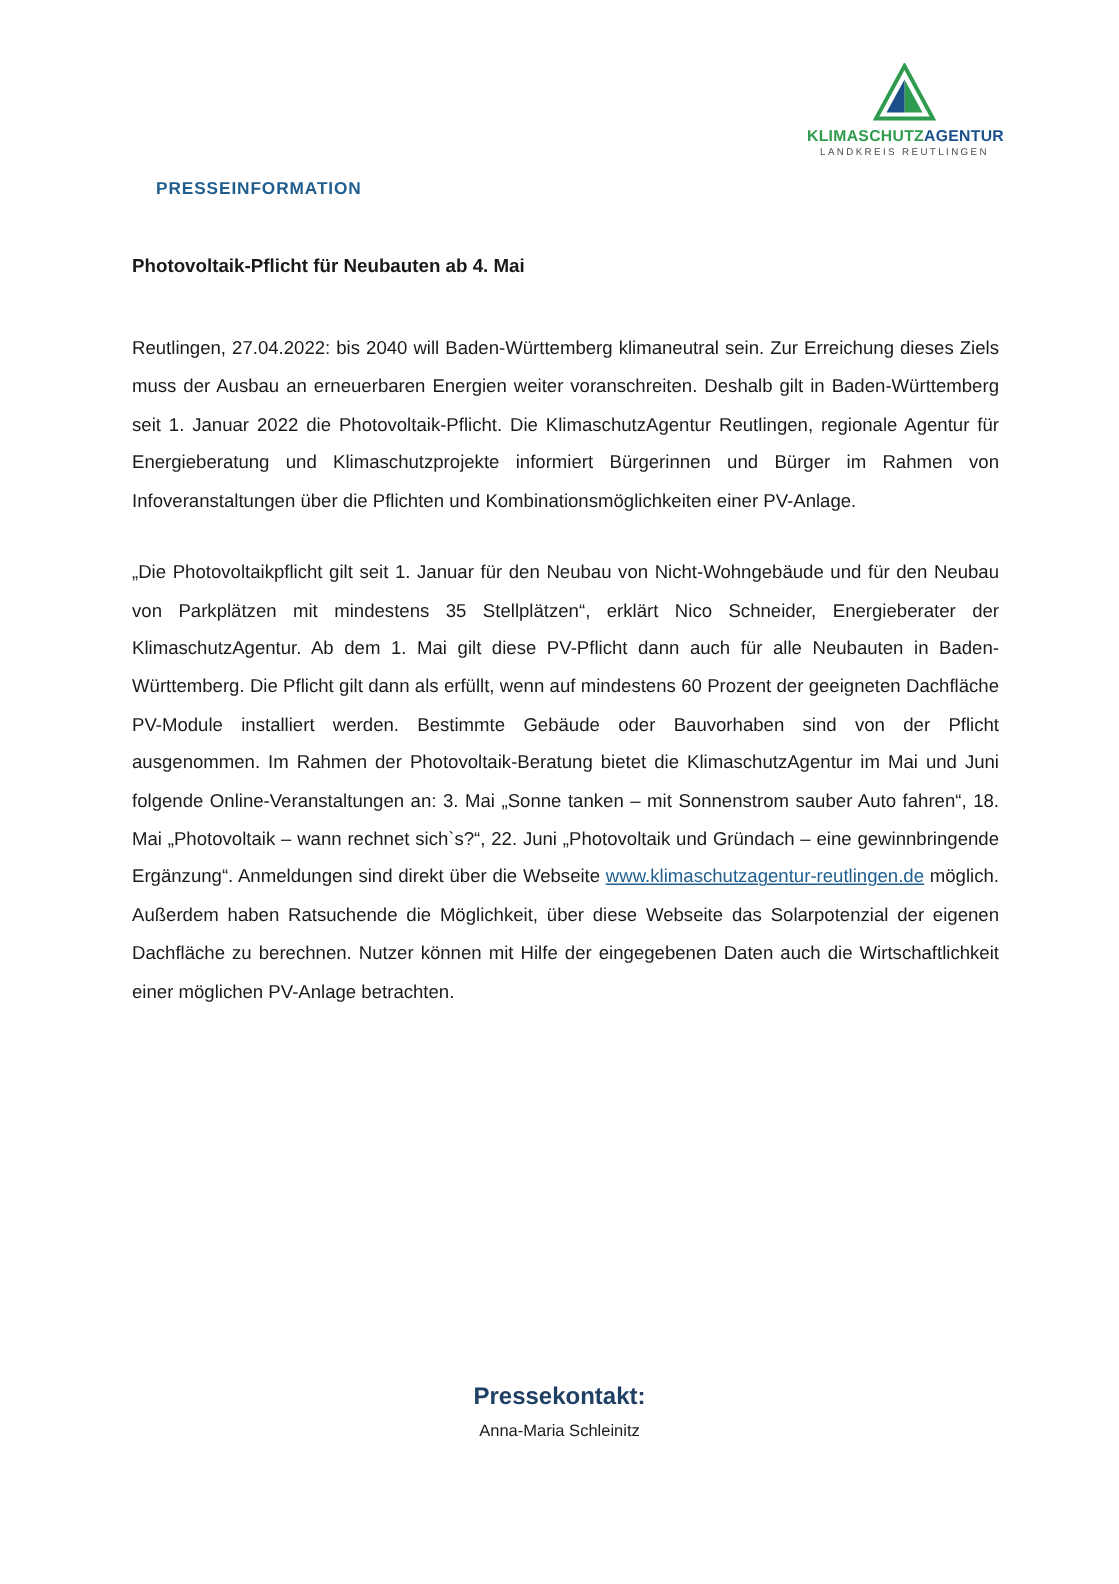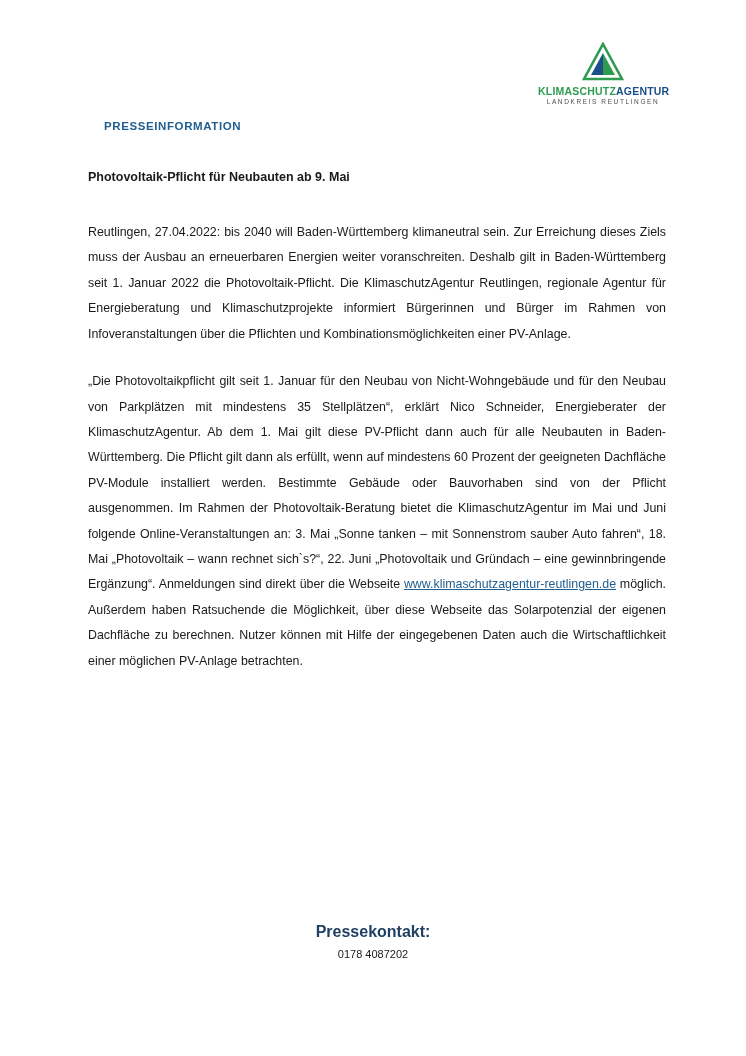--- a/index.html
+++ b/index.html
@@ -135,25 +135,25 @@
       <polygon points="21,11 9,33 21,33" fill="#1b4f8a"></polygon>
     </svg>
     <div class="logo-title">
       <span class="klima">KLIMASCHUTZ</span><span class="agentur">AGENTUR</span>
     </div>
     <div class="logo-sub">LANDKREIS REUTLINGEN</div>
   </div>
 
   <div class="content">
     <div class="kicker">PRESSEINFORMATION</div>
-    <div class="headline">Photovoltaik-Pflicht für Neubauten ab 9. Mai</div>
+    <div class="headline">Photovoltaik-Pflicht für Neubauten ab 4. Mai</div>
 
     <p class="body">Reutlingen, 27.04.2022: bis 2040 will Baden-Württemberg klimaneutral sein. Zur Erreichung dieses Ziels muss der Ausbau an erneuerbaren Energien weiter voranschreiten. Deshalb gilt in Baden-Württemberg seit 1. Januar 2022 die Photovoltaik-Pflicht. Die KlimaschutzAgentur Reutlingen, regionale Agentur für Energieberatung und Klimaschutzprojekte informiert Bürgerinnen und Bürger im Rahmen von Infoveranstaltungen über die Pflichten und Kombinationsmöglichkeiten einer PV-Anlage.</p>
 
     <p class="body"><span>„Die Photovoltaikpflicht gilt seit 1. Januar für den Neubau von Nicht-Wohngebäude und für den Neubau von Parkplätzen mit mindestens 35 Stellplätzen“, erklärt Nico Schneider, Energieberater der KlimaschutzAgentur. Ab dem 1. Mai gilt diese PV-Pflicht dann auch für alle Neubauten in Baden-Württemberg. Die Pflicht gilt dann als erfüllt, wenn auf mindestens 60 Prozent der geeigneten Dachfläche PV-Module installiert werden. Bestimmte Gebäude oder Bauvorhaben sind von der Pflicht ausgenommen. Im Rahmen der Photovoltaik-Beratung bietet die KlimaschutzAgentur im Mai und Juni folgende Online-Veranstaltungen an: 3. Mai „Sonne tanken – mit Sonnenstrom sauber Auto fahren“, 18. Mai „Photovoltaik – wann rechnet sich`s?“, 22. Juni „Photovoltaik und Gründach – eine gewinnbringende Ergänzung“. Anmeldungen sind direkt über die Webseite </span><a class="inline-link" href="#">www.klimaschutzagentur-reutlingen.de</a><span> möglich. Außerdem haben Ratsuchende die Möglichkeit, über diese Webseite das Solarpotenzial der eigenen Dachfläche zu berechnen. Nutzer können mit Hilfe der eingegebenen Daten auch die Wirtschaftlichkeit einer möglichen PV-Anlage betrachten.</span></p>
   </div>
 
   <div class="footer">
     <div class="footer-title">Pressekontakt:</div>
-    <div class="footer-phone">0178 4087202</div>
+    <div class="footer-name">Anna-Maria Schleinitz</div>
   </div>
 
 </div>
 
 </body></html>

